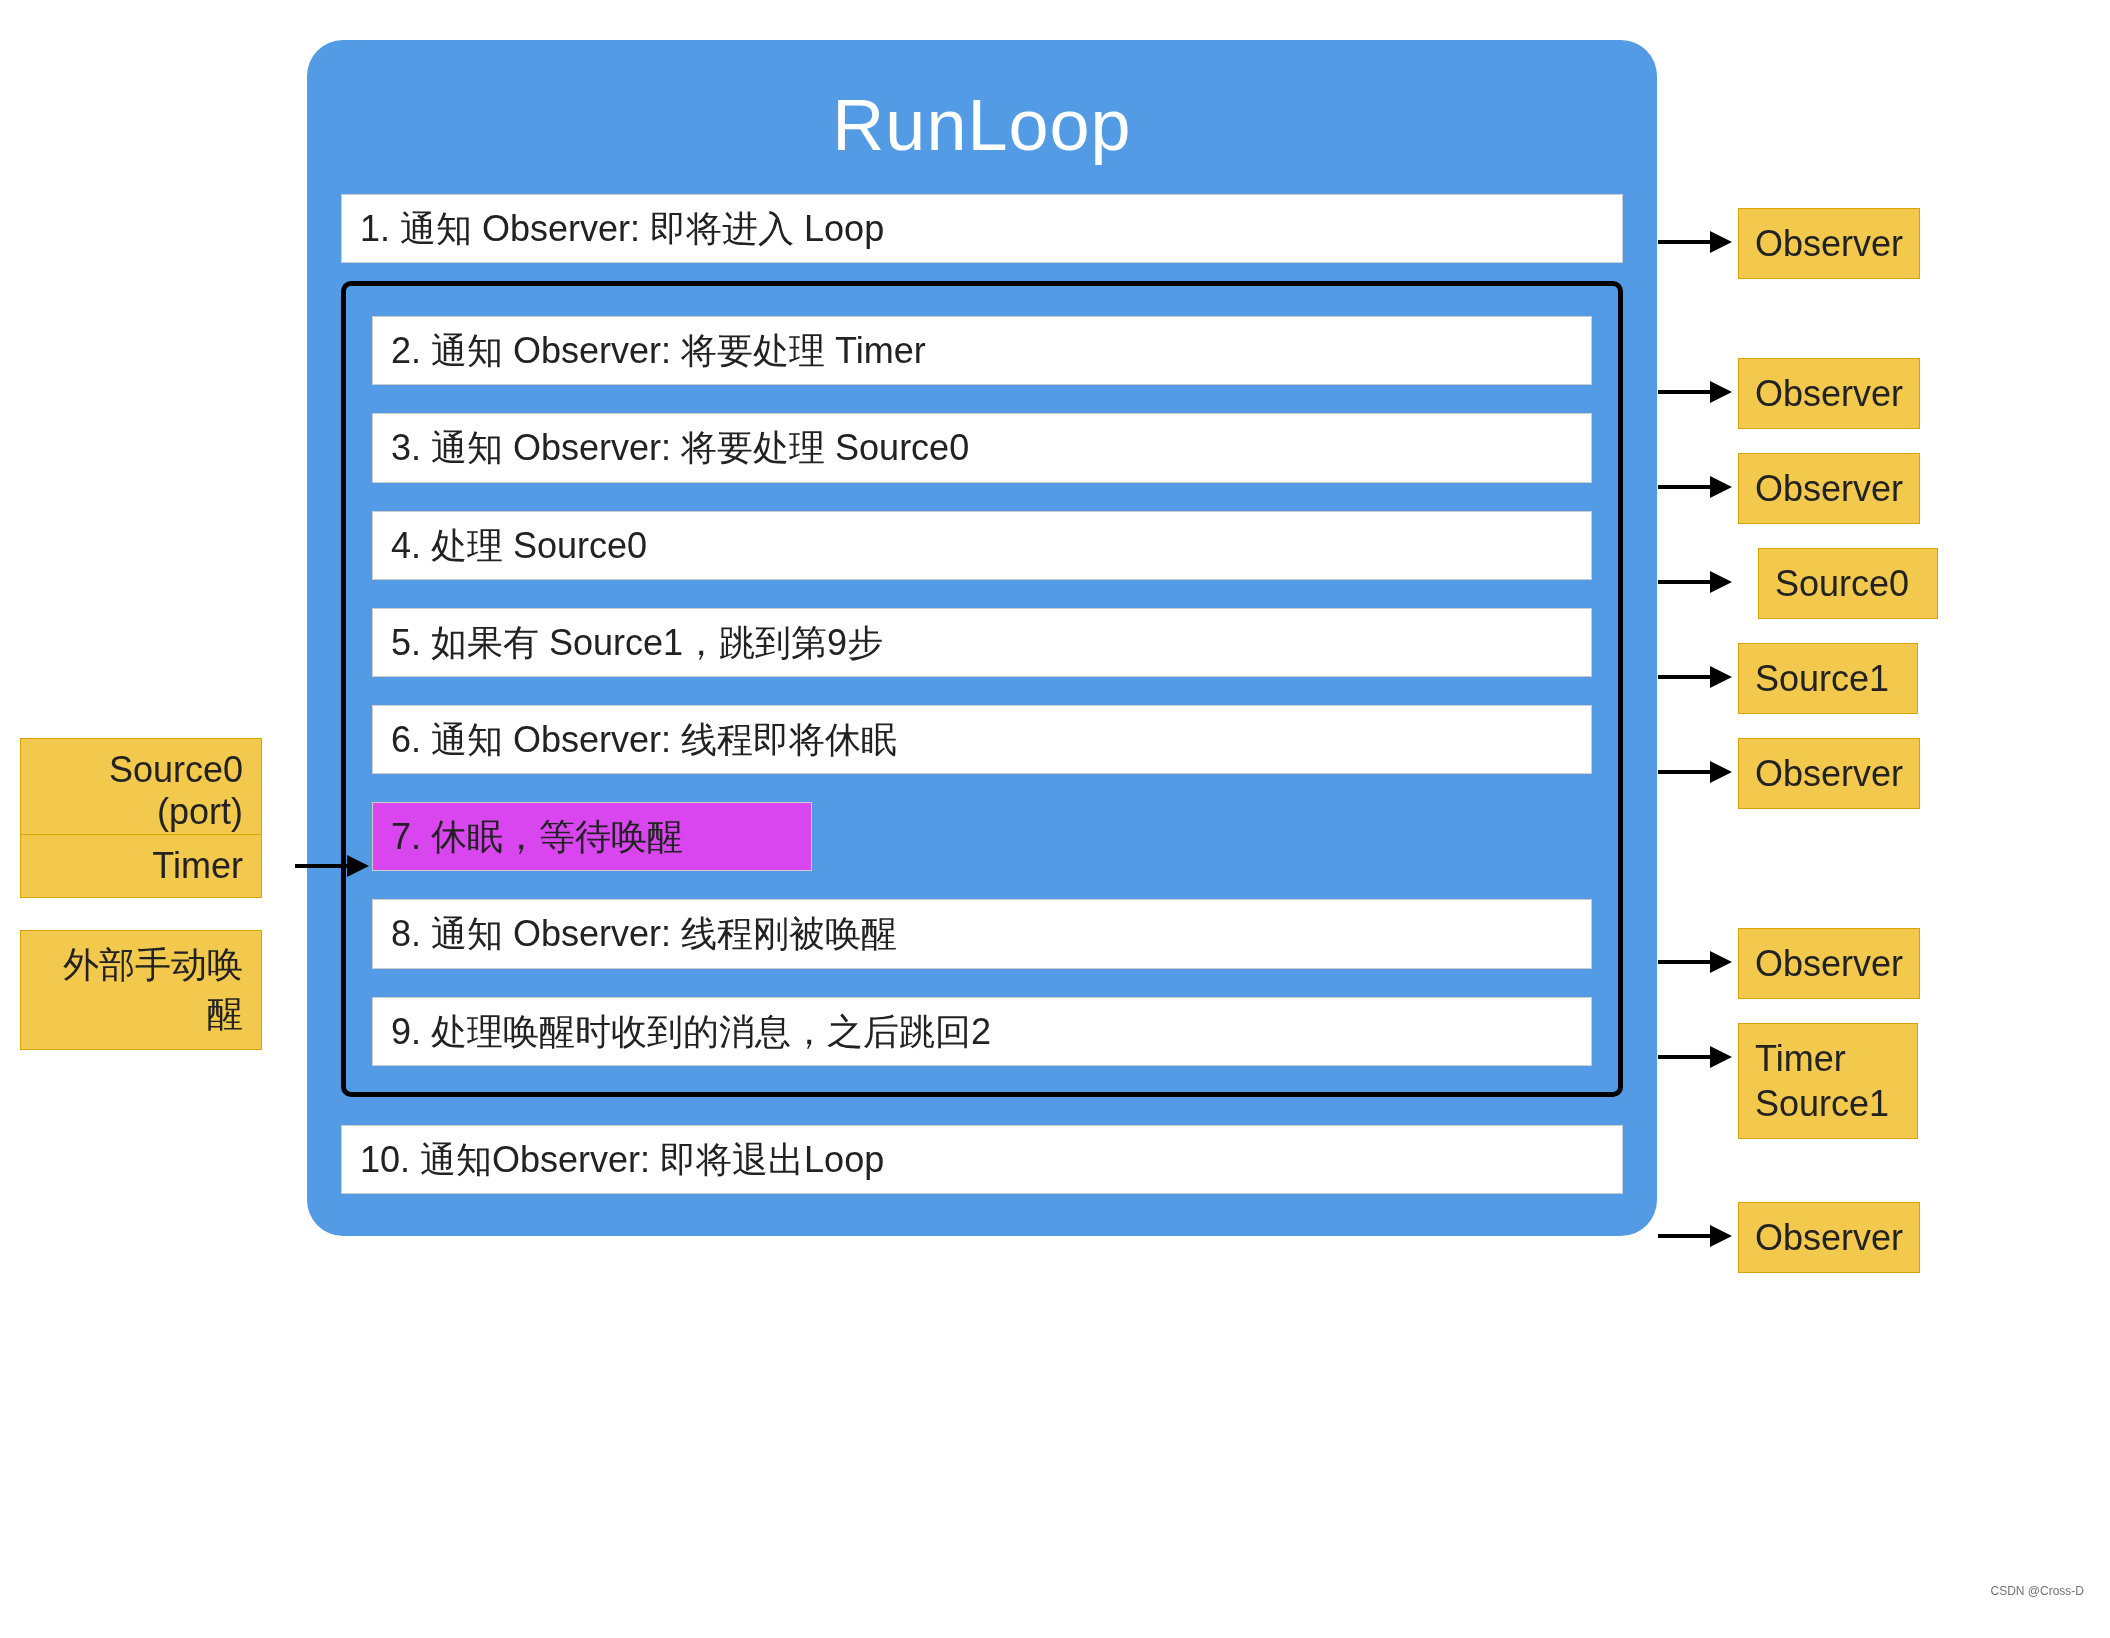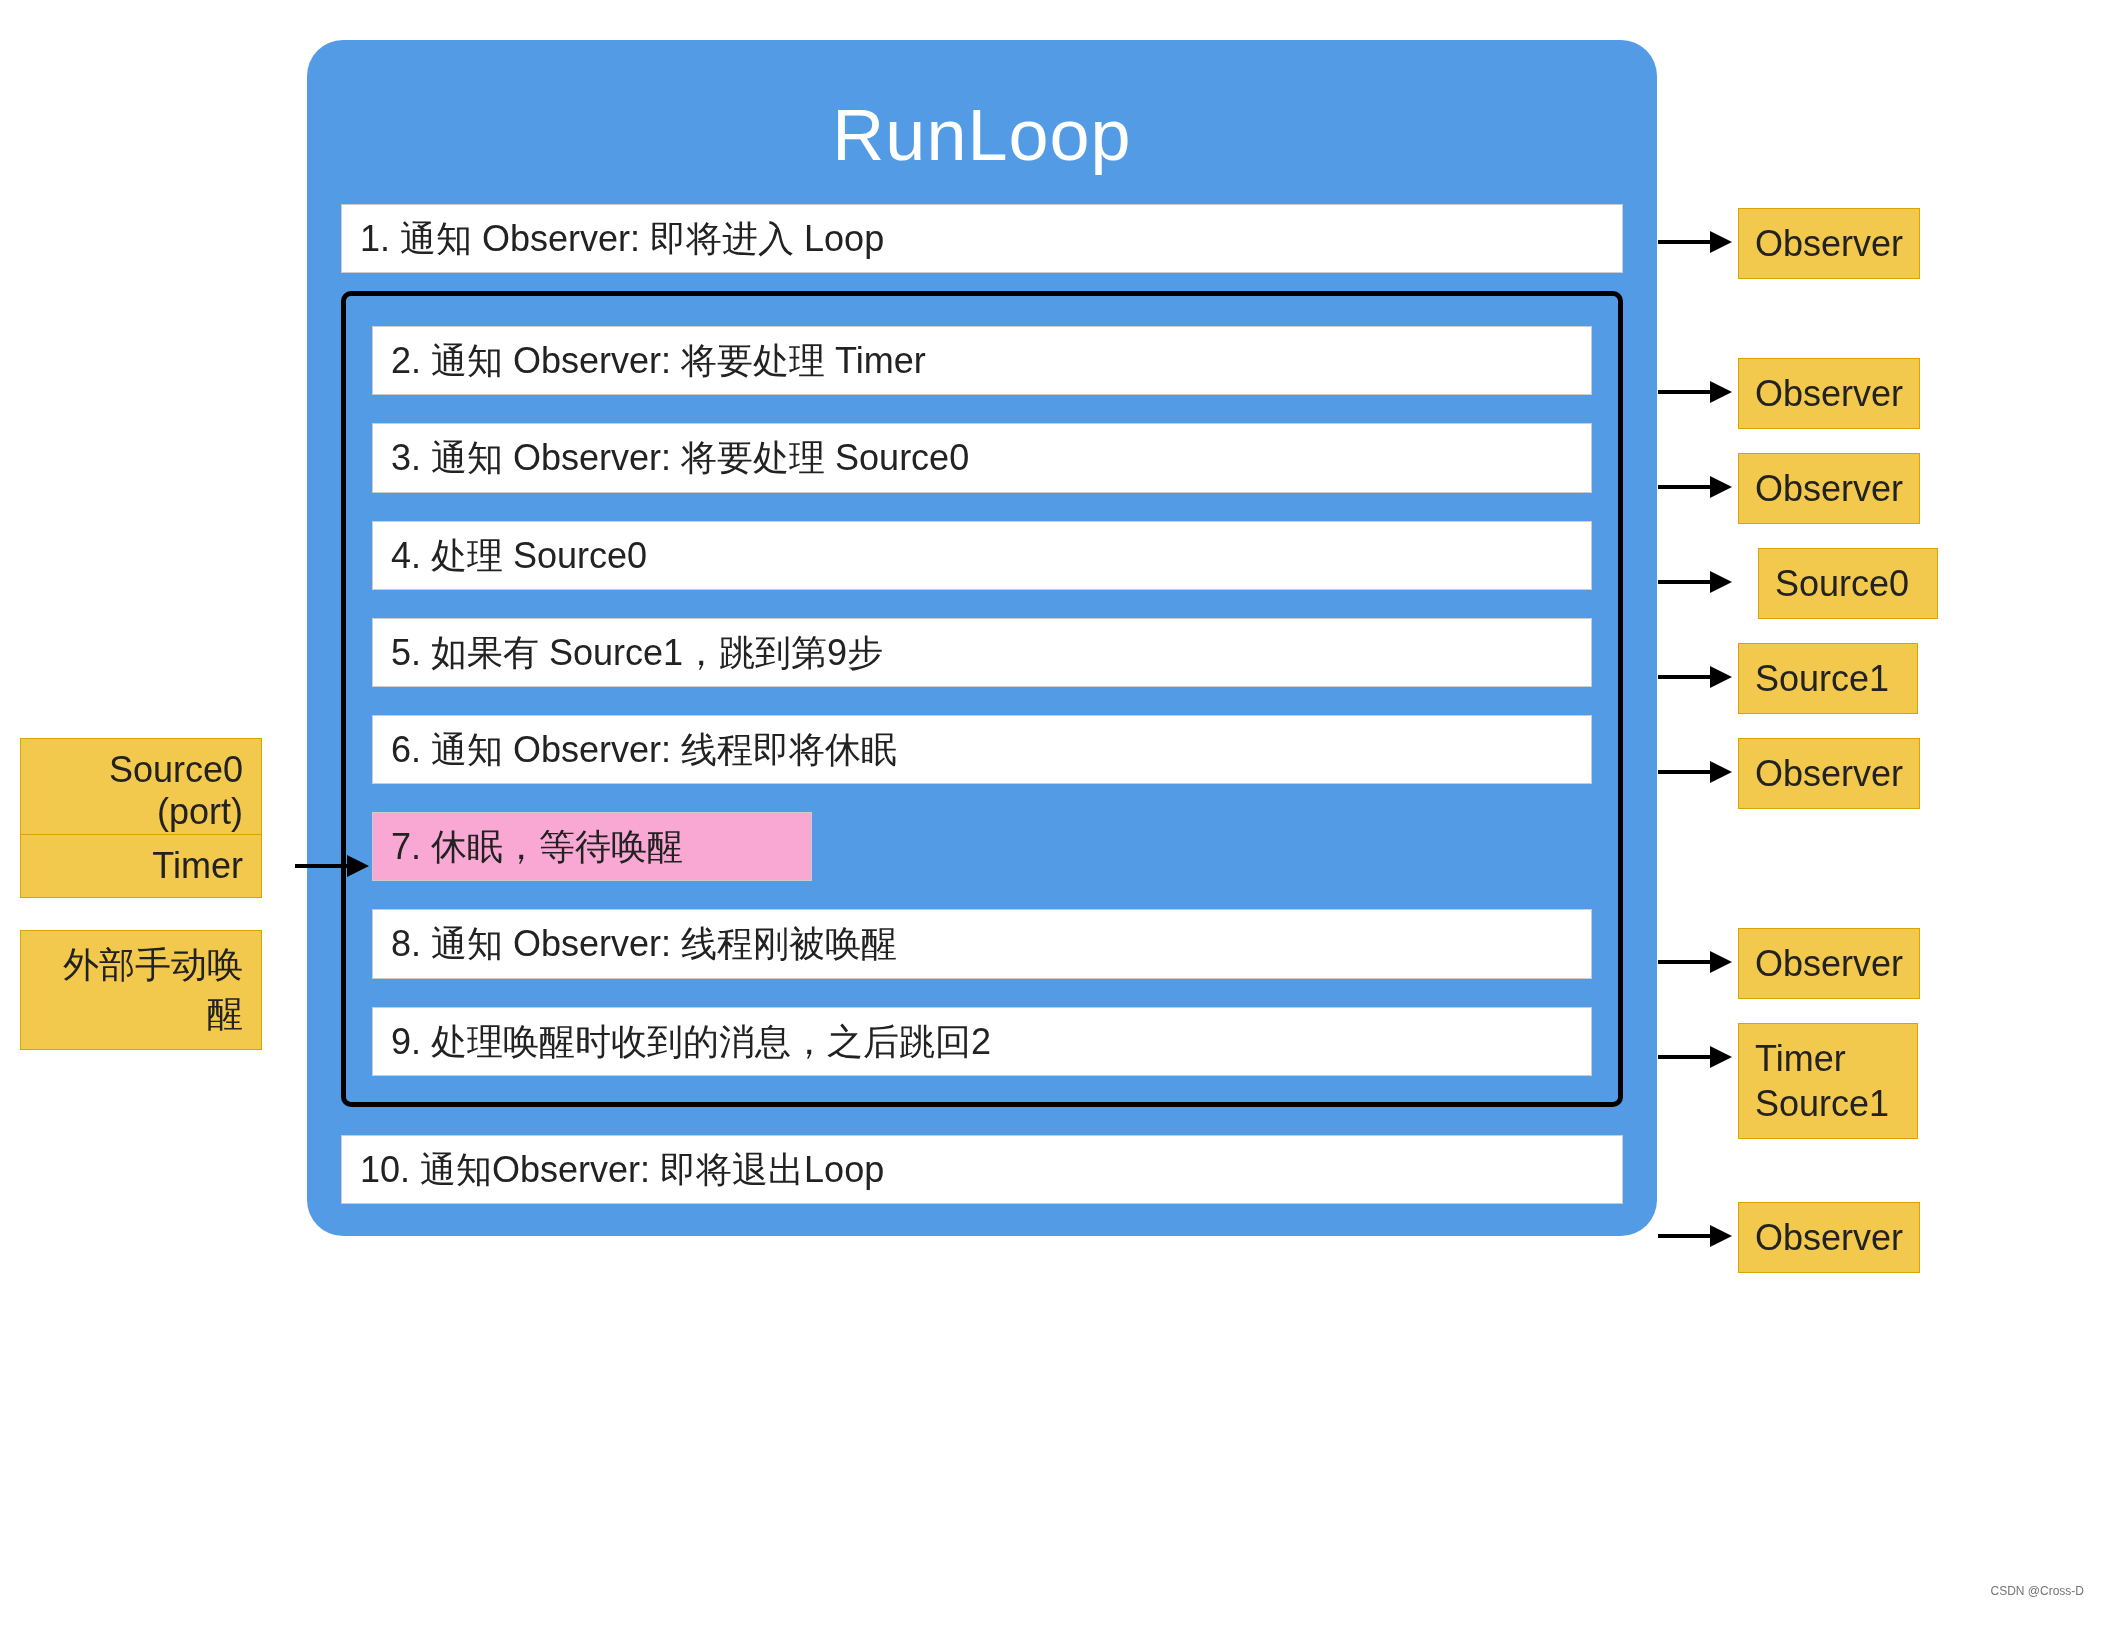--- a/index.html
+++ b/index.html
@@ -18,42 +18,42 @@
     height: 1560px;
   }
   .main-panel {
     position: absolute;
     left: 287px;
     top: 0;
     width: 1350px;
     height: 1196px;
     background: #539ce5;
     border-radius: 36px;
-    padding: 38px 34px 34px 34px;
+    padding: 28px 34px 34px 34px;
   }
   .title {
     color: #fff;
     font-size: 72px;
     font-weight: 300;
     text-align: center;
     margin: 16px 0 28px 0;
     letter-spacing: 1px;
   }
   .step {
     background: #fff;
     border: 1px solid #ccc;
     padding: 12px 18px;
     font-size: 36px;
     font-weight: 300;
     color: #222;
     line-height: 1.2;
     margin: 0;
   }
   .step.orange {
-    background: #f9a8d4;
+    background: #d946ef;
     color: #222;
     width: 440px;
   }
   .inner-box {
     border: 5px solid #000;
     border-radius: 10px;
     padding: 30px 26px 26px 26px;
     margin-top: 18px;
   }
   .gap { height: 28px; }

